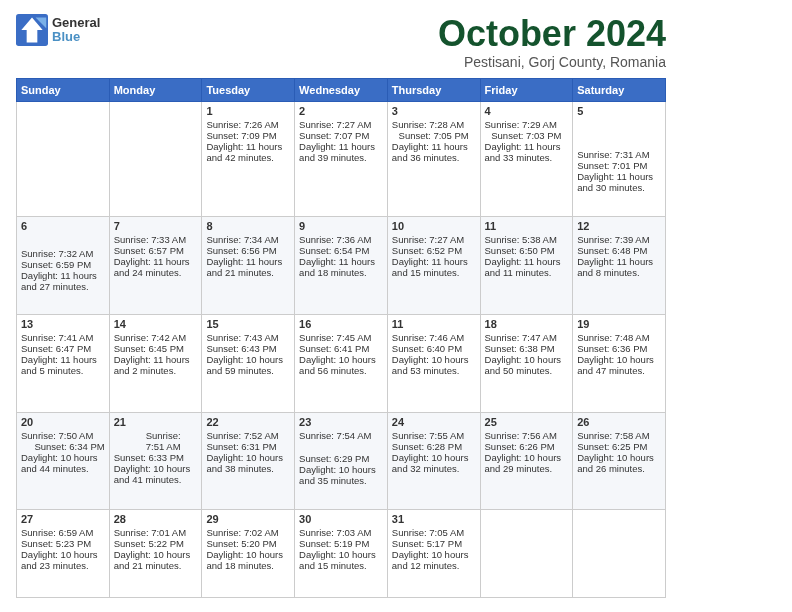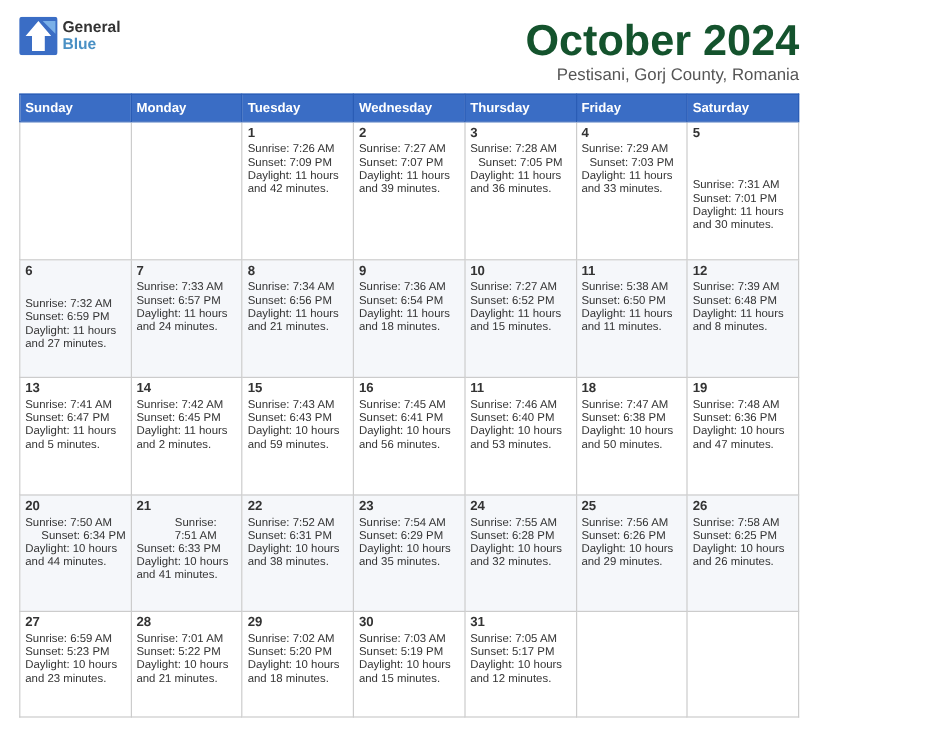--- a/index.html
+++ b/index.html
@@ -268,21 +268,21 @@
           </td>
           <td>
             <span class="day-number">22</span>
             <span style="display: block;">Sunrise: 7:52 AM</span>
             <span style="display: block;">Sunset: 6:31 PM</span>
             <span style="display: block;">Daylight: 10 hours and 38 minutes.</span>
           </td>
           <td>
             <span class="day-number">23</span>
             <span style="display: block;">Sunrise: 7:54 AM</span>
-            <span style="display: block;">Sunset: 6:29 PM</span>
+            <span style="display: block; margin-top: 12px;">Sunset: 6:29 PM</span>
             <span style="display: block;">Daylight: 10 hours and 35 minutes.</span>
           </td>
           <td>
             <span class="day-number">24</span>
             <span style="display: block;">Sunrise: 7:55 AM</span>
             <span style="display: block;">Sunset: 6:28 PM</span>
             <span style="display: block;">Daylight: 10 hours and 32 minutes.</span>
           </td>
           <td>
             <span class="day-number">25</span>

